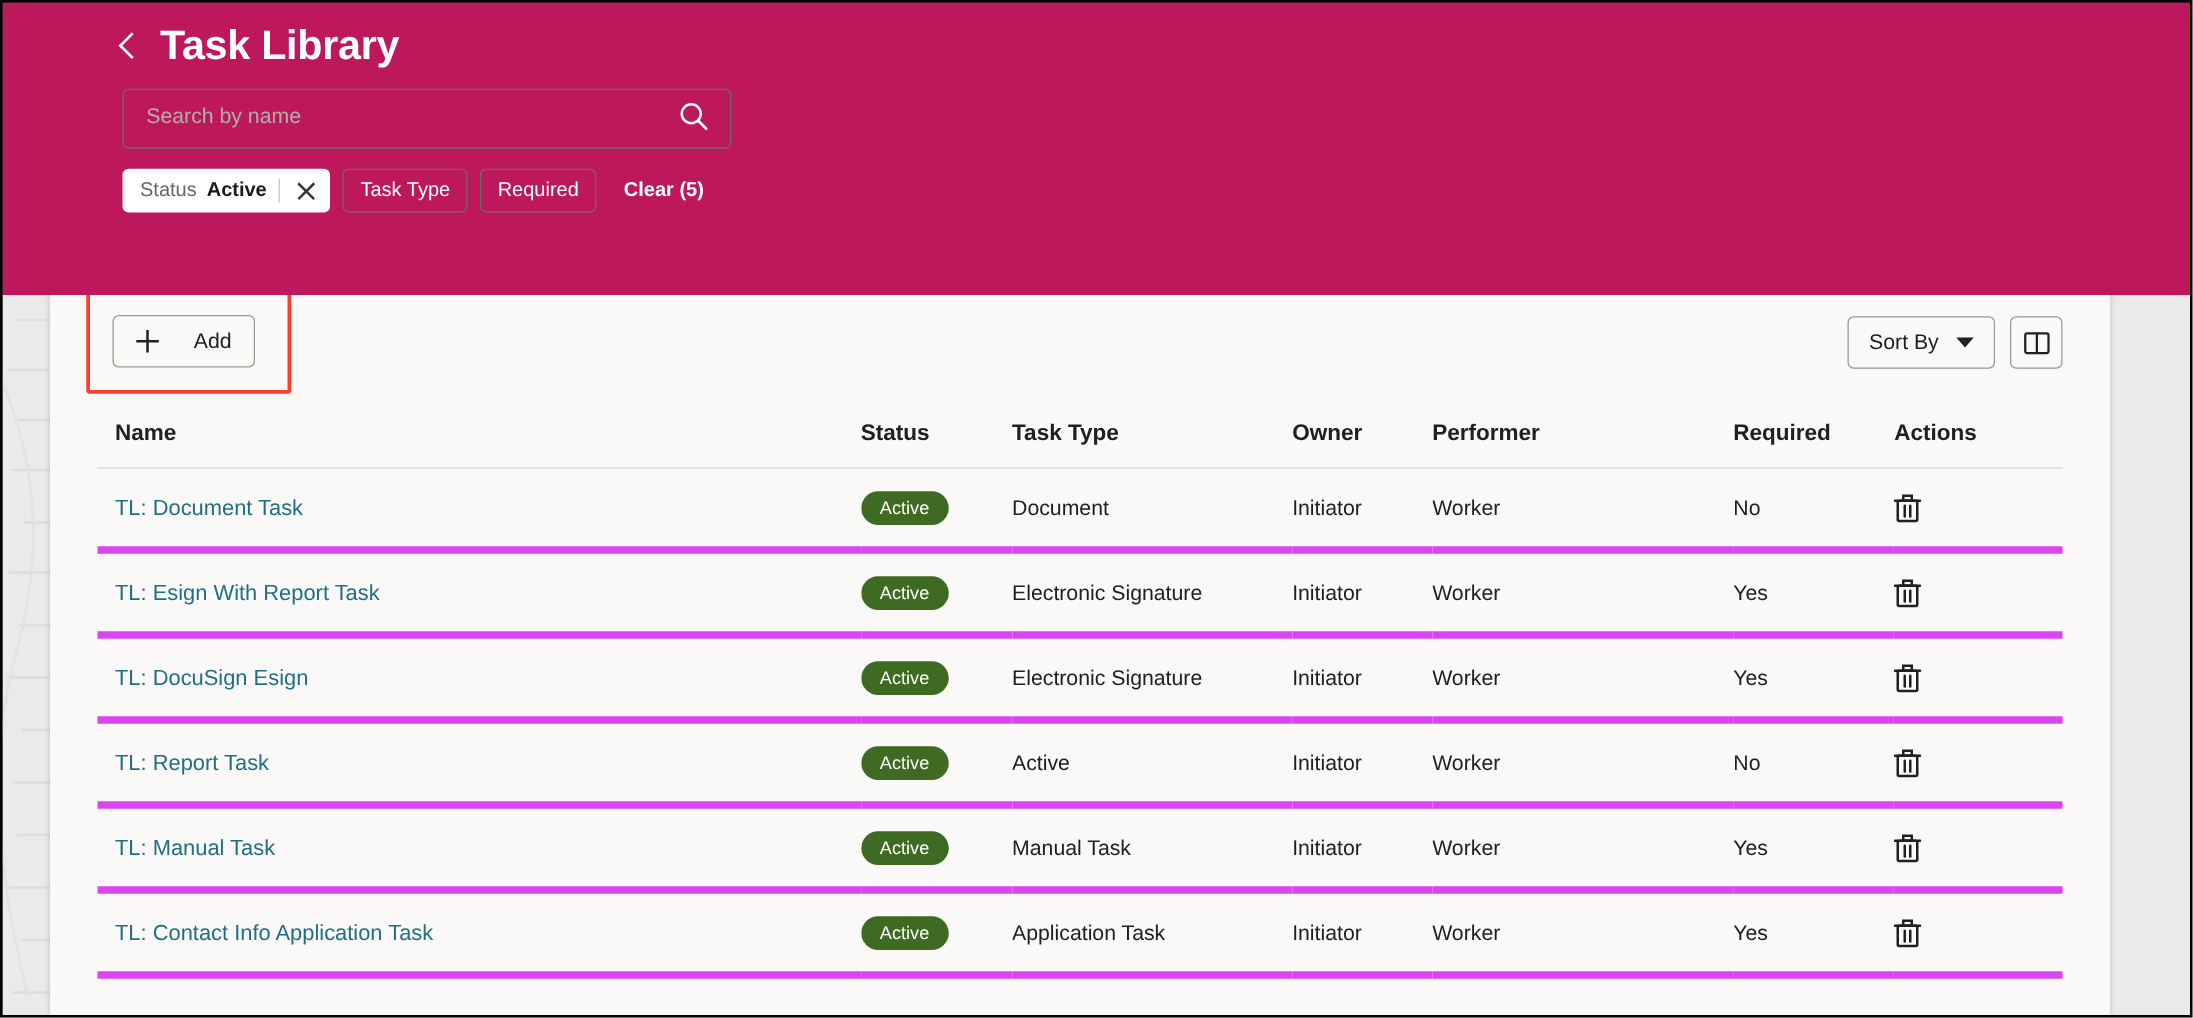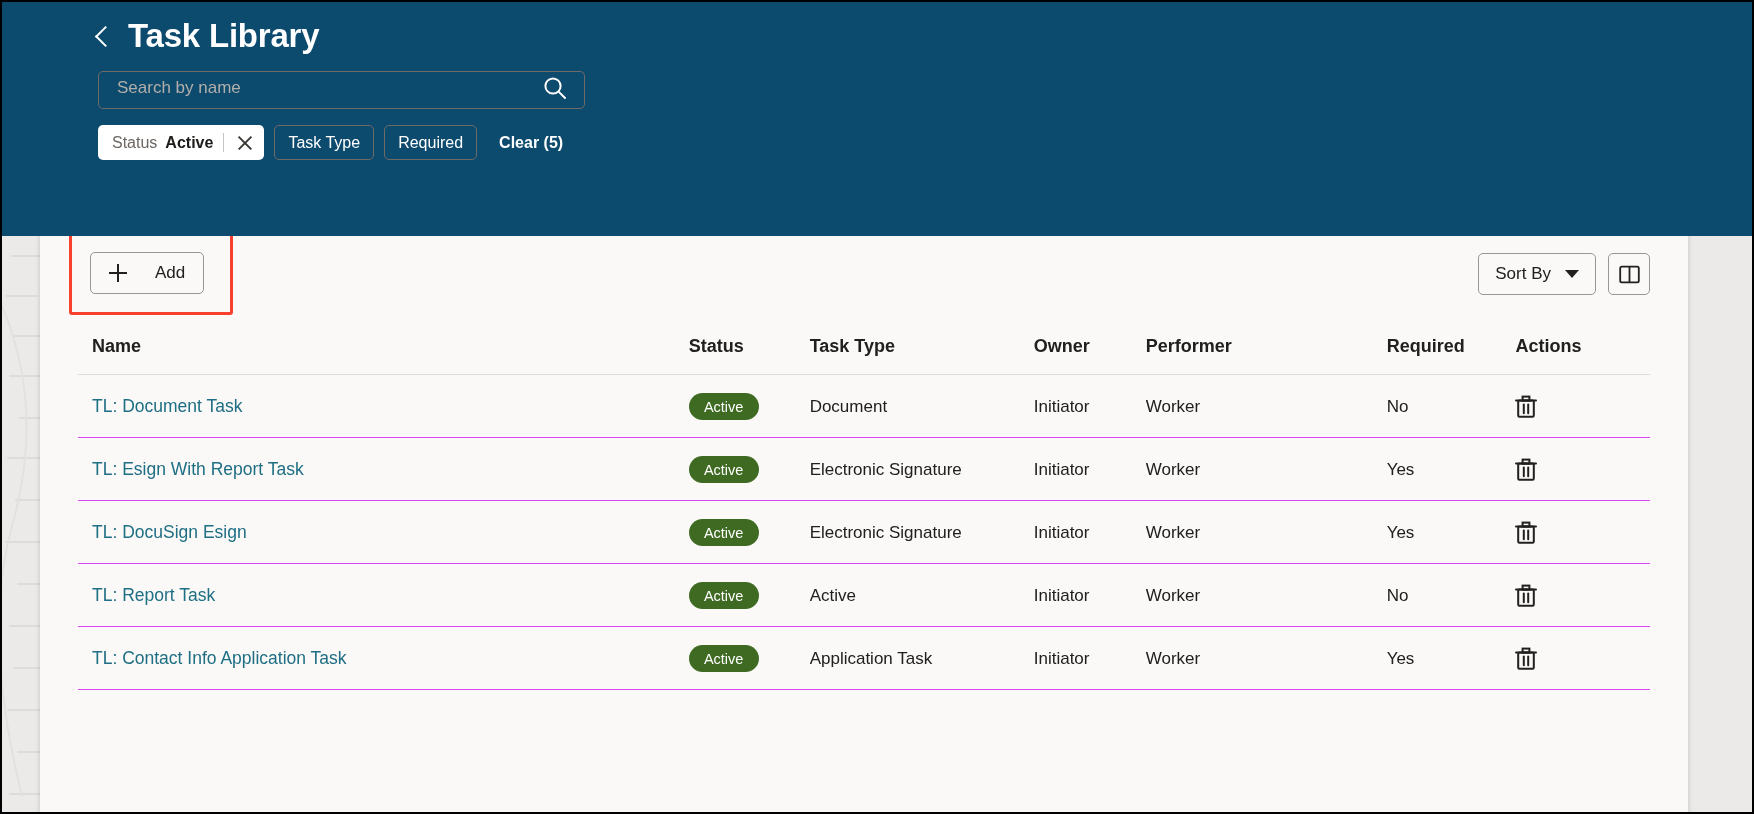--- a/index.html
+++ b/index.html
@@ -23,21 +23,21 @@
     background: #2e2b28;
     overflow: hidden;
   }
 
   
   .dark-header {
     position: absolute;
     left: 0; top: 0;
     width: 1750px;
     height: 234px;
-    background: #0c4a6e;
+    background: #be185d;
     z-index: 3;
   }
 
   .title-row {
     display: flex;
     align-items: center;
     gap: 14px;
     padding: 16px 0 0 90px;
   }
 
@@ -62,21 +62,21 @@
     font-size: 33px;
     font-weight: bold;
     letter-spacing: -0.2px;
     line-height: 1.1;
   }
 
   
   .search-wrap {
     margin: 17px 0 0 96px;
     width: 487px;
-    height: 38px;
+    height: 48px;
     border: 1px solid #6e6a66;
     border-radius: 5px;
     display: flex;
     align-items: center;
     padding: 0 16px 4px 18px;
     background: transparent;
   }
   .search-input {
     flex: 1;
     background: transparent;
@@ -261,21 +261,21 @@
     color: #22201e;
     padding: 0 0 17px 0;
     border-bottom: 1px solid #dedbd7;
     white-space: nowrap;
   }
 
   tbody td {
     font-size: 17px;
     color: #22201e;
     padding: 18px 0 17px 0;
-    border-bottom: 1px solid #d946ef;
+    border-bottom: 6px solid #d946ef;
     vertical-align: middle;
     white-space: nowrap;
     overflow: hidden;
     text-overflow: ellipsis;
   }
 
   .col-name      { width: 545px; padding-left: 14px !important; }
   .col-status    { width: 108px; }
   .col-tasktype  { width: 200px; }
   .col-owner     { width: 100px; }
@@ -476,20 +476,35 @@
               <td class="col-required">No</td>
               <td class="col-actions"><span><svg class="trash-icon" viewBox="0 0 22 24">
                     <rect x="3.2" y="5.6" width="15.6" height="16.2" rx="1.2" fill="none" stroke="#22201e" stroke-width="2"></rect>
                     <line x1="1" y1="5.6" x2="21" y2="5.6" stroke="#22201e" stroke-width="2" stroke-linecap="round"></line>
                     <rect x="7.6" y="1.6" width="6.8" height="4" fill="none" stroke="#22201e" stroke-width="2"></rect>
                     <line x1="8.8" y1="9.6" x2="8.8" y2="18.2" stroke="#22201e" stroke-width="2" stroke-linecap="round"></line>
                     <line x1="13.2" y1="9.6" x2="13.2" y2="18.2" stroke="#22201e" stroke-width="2" stroke-linecap="round"></line>
                   </svg></span></td>
             </tr>
             <tr>
+              <td class="col-name"><a class="task-link">TL: Manual Task</a></td>
+              <td class="col-status"><span class="badge">Active</span></td>
+              <td class="col-tasktype">Manual Task</td>
+              <td class="col-owner">Initiator</td>
+              <td class="col-performer">Worker</td>
+              <td class="col-required">Yes</td>
+              <td class="col-actions"><span><svg class="trash-icon" viewBox="0 0 22 24">
+                    <rect x="3.2" y="5.6" width="15.6" height="16.2" rx="1.2" fill="none" stroke="#22201e" stroke-width="2"></rect>
+                    <line x1="1" y1="5.6" x2="21" y2="5.6" stroke="#22201e" stroke-width="2" stroke-linecap="round"></line>
+                    <rect x="7.6" y="1.6" width="6.8" height="4" fill="none" stroke="#22201e" stroke-width="2"></rect>
+                    <line x1="8.8" y1="9.6" x2="8.8" y2="18.2" stroke="#22201e" stroke-width="2" stroke-linecap="round"></line>
+                    <line x1="13.2" y1="9.6" x2="13.2" y2="18.2" stroke="#22201e" stroke-width="2" stroke-linecap="round"></line>
+                  </svg></span></td>
+            </tr>
+            <tr>
               <td class="col-name"><a class="task-link">TL: Contact Info Application Task</a></td>
               <td class="col-status"><span class="badge">Active</span></td>
               <td class="col-tasktype">Application Task</td>
               <td class="col-owner">Initiator</td>
               <td class="col-performer">Worker</td>
               <td class="col-required">Yes</td>
               <td class="col-actions"><span><svg class="trash-icon" viewBox="0 0 22 24">
                     <rect x="3.2" y="5.6" width="15.6" height="16.2" rx="1.2" fill="none" stroke="#22201e" stroke-width="2"></rect>
                     <line x1="1" y1="5.6" x2="21" y2="5.6" stroke="#22201e" stroke-width="2" stroke-linecap="round"></line>
                     <rect x="7.6" y="1.6" width="6.8" height="4" fill="none" stroke="#22201e" stroke-width="2"></rect>

